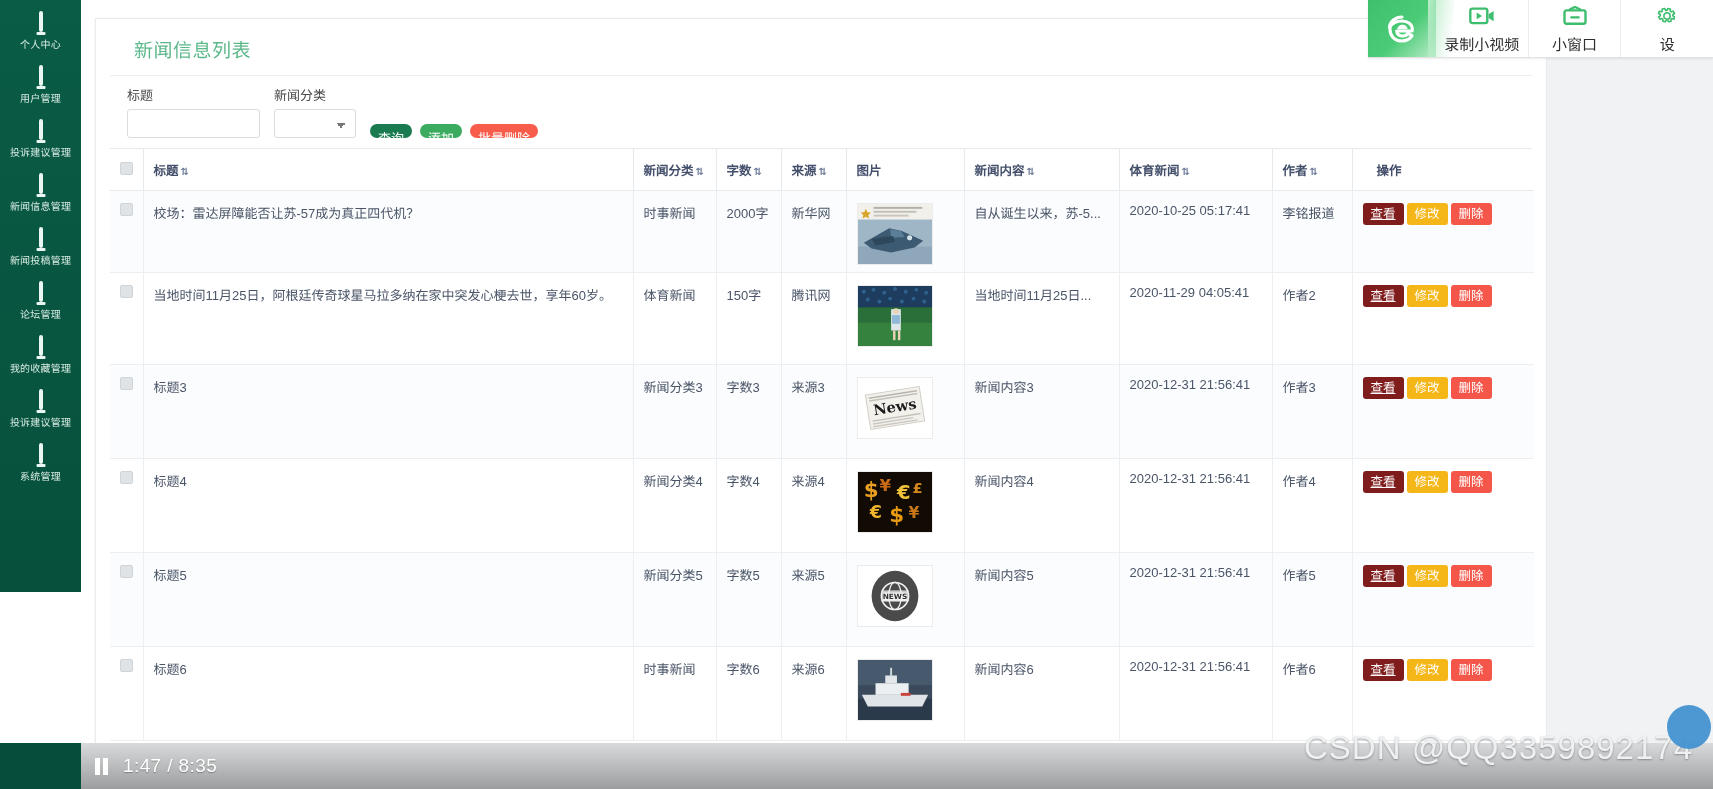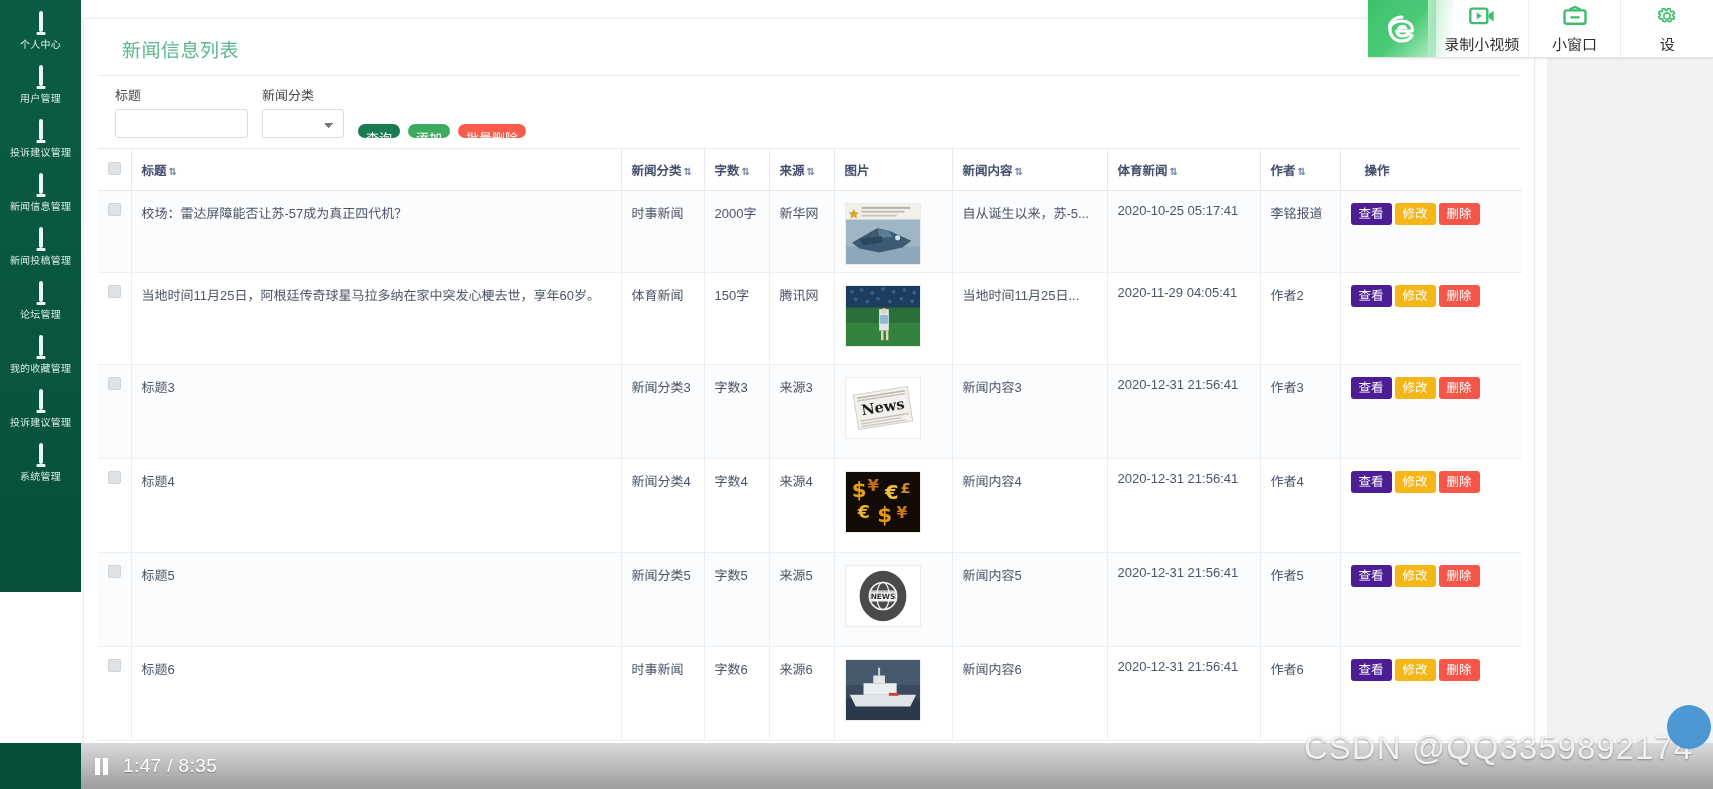--- a/index.html
+++ b/index.html
@@ -61,21 +61,21 @@
     font-size: 10px;
     color: #d9ece4;
     letter-spacing: .2px;
     line-height: 14px;
     white-space: nowrap;
   }
 
   
   #content {
     position: absolute;
-    left: 83px; top: 18px;
+    left: 95px; top: 18px;
     width: 1452px;
     height: 771px;
     background: #ffffff;
     border: 1px solid #e9ecef;
     border-bottom: none;
     box-shadow: 0 0 3px rgba(0,0,0,.06);
     overflow: hidden;
   }
   #page-title {
     font-size: 19px;
@@ -209,21 +209,21 @@
     height: 22px; line-height: 22px;
     padding: 0 8px;
     font-size: 12.5px;
     color: #fff;
     border-radius: 3px;
     margin-right: 3px;
     cursor: pointer;
     border: none;
     font-family: inherit;
   }
-  .act-view   { background: #4c1d95; }
+  .act-view   { background: #7f1d1d; text-decoration: underline; }
   .act-edit   { background: #f5b617; }
   .act-del    { background: #f4574a; }
 
   
   .thumb {
     width: 76px; height: 62px;
     border: 1px solid #ececec;
     background: #fff;
     overflow: hidden;
     position: relative;

